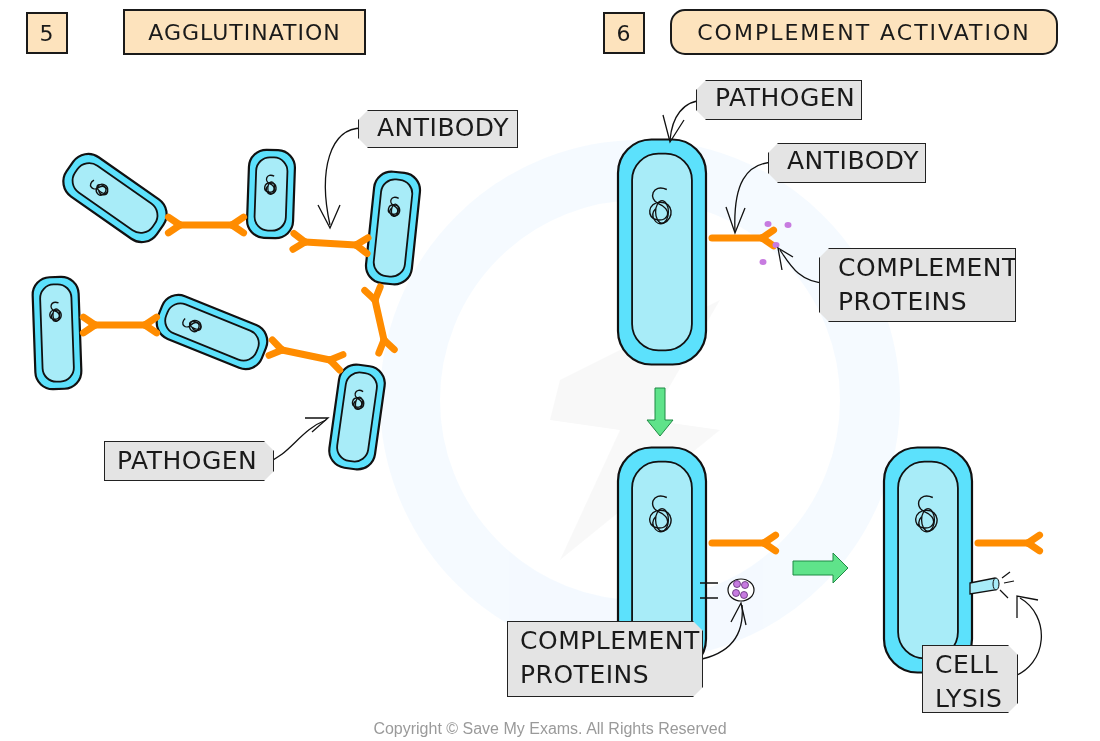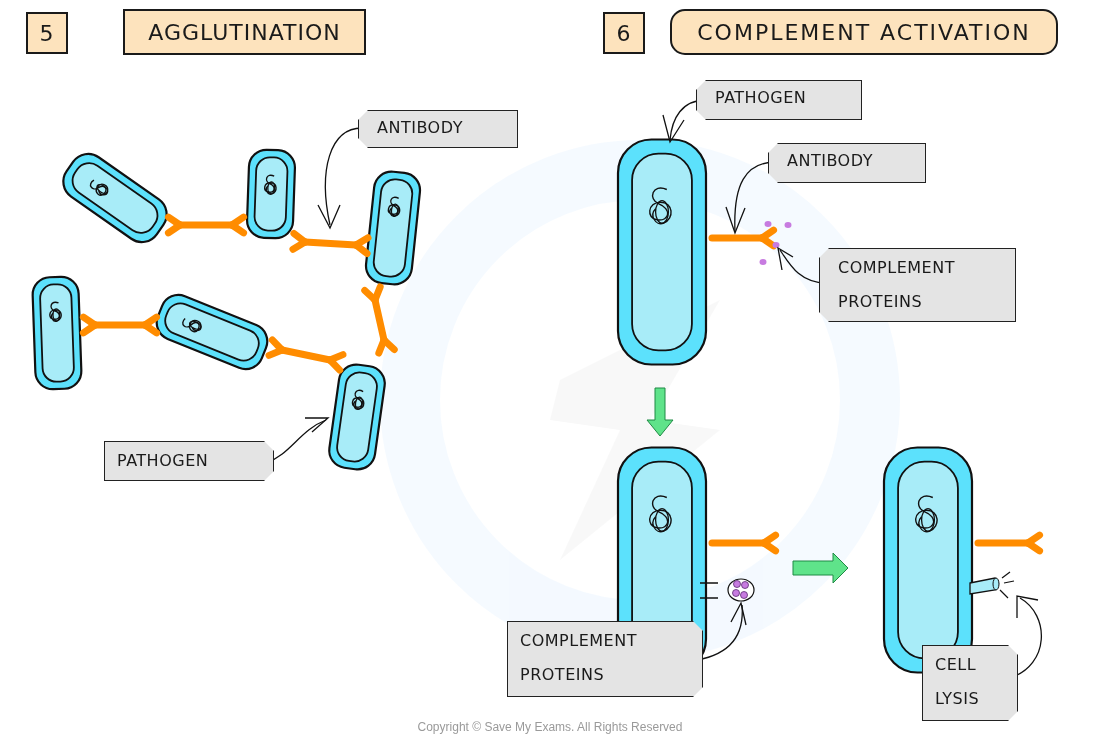--- a/index.html
+++ b/index.html
@@ -1,23 +1,23 @@
 <!DOCTYPE html>
 <html><head>
 <meta charset="utf-8">
 <style>
   html, body { margin:0; padding:0; background:#ffffff; }
   body { width:1100px; height:741px; position:relative; overflow:hidden; font-family:"DejaVu Sans", sans-serif; }
   #stage { position:absolute; left:0; top:0; width:1100px; height:741px; }
   .hdr-box { position:absolute; background:#fde3bd; border:2px solid #1a1a1a; box-sizing:border-box; color:#1a1a1a; display:flex; align-items:center; justify-content:center; font-size:22px; letter-spacing:1px; }
-  .tag { position:absolute; background:#e4e4e4; border:1.5px solid #222; box-sizing:border-box; color:#1a1a1a; font-size:16px; letter-spacing:0.5px; line-height:34px; padding:0 10px 0 18px; }
+  .tag { position:absolute; background:#e4e4e4; border:1.5px solid #222; box-sizing:border-box; color:#1a1a1a; font-size:25px; letter-spacing:0.5px; line-height:34px; padding:0 10px 0 18px; }
   .tag.left-notch { clip-path: polygon(10px 0, 100% 0, 100% 100%, 10px 100%, 0 calc(100% - 10px), 0 10px); }
   .tag.right-notch { clip-path: polygon(0 0, calc(100% - 10px) 0, 100% 10px, 100% calc(100% - 10px), calc(100% - 10px) 100%, 0 100%); padding:0 18px 0 12px; }
   .tag.multi { line-height:34px; padding-top:2px; }
-  .copyright { position:absolute; left:0; width:1100px; top:720px; text-align:center; font-size:12px; color:#9a9a9a; font-family:"Liberation Sans", sans-serif; }
+  .copyright { position:absolute; left:0; width:1100px; top:720px; text-align:center; font-size:16px; color:#9a9a9a; font-family:"Liberation Sans", sans-serif; }
 </style>
 </head>
 <body>
 
 <div id="stage">
 
   <svg id="art" width="1100" height="741" viewBox="0 0 1100 741" style="position:absolute;left:0;top:0">
 
     <g opacity="0.05">
       <circle cx="640" cy="400" r="230" fill="none" stroke="#3aa0ff" stroke-width="60"></circle>
@@ -224,19 +224,19 @@
   <div class="tag left-notch multi" style="left:819px;top:248px;width:197px;height:74px;">
     <div>COMPLEMENT</div>
     <div>PROTEINS</div>
   </div>
 
   <div class="tag right-notch multi" style="left:507px;top:621px;width:196px;height:76px;">
     <div>COMPLEMENT</div>
     <div>PROTEINS</div>
   </div>
 
-  <div class="tag right-notch multi" style="left:922px;top:645px;width:96px;height:76px;">
+  <div class="tag right-notch multi" style="left:922px;top:645px;width:96px;height:68px;">
     <div>CELL</div>
     <div>LYSIS</div>
   </div>
 
   <div class="copyright">Copyright © Save My Exams. All Rights Reserved</div>
 </div>
 
 </body></html>

